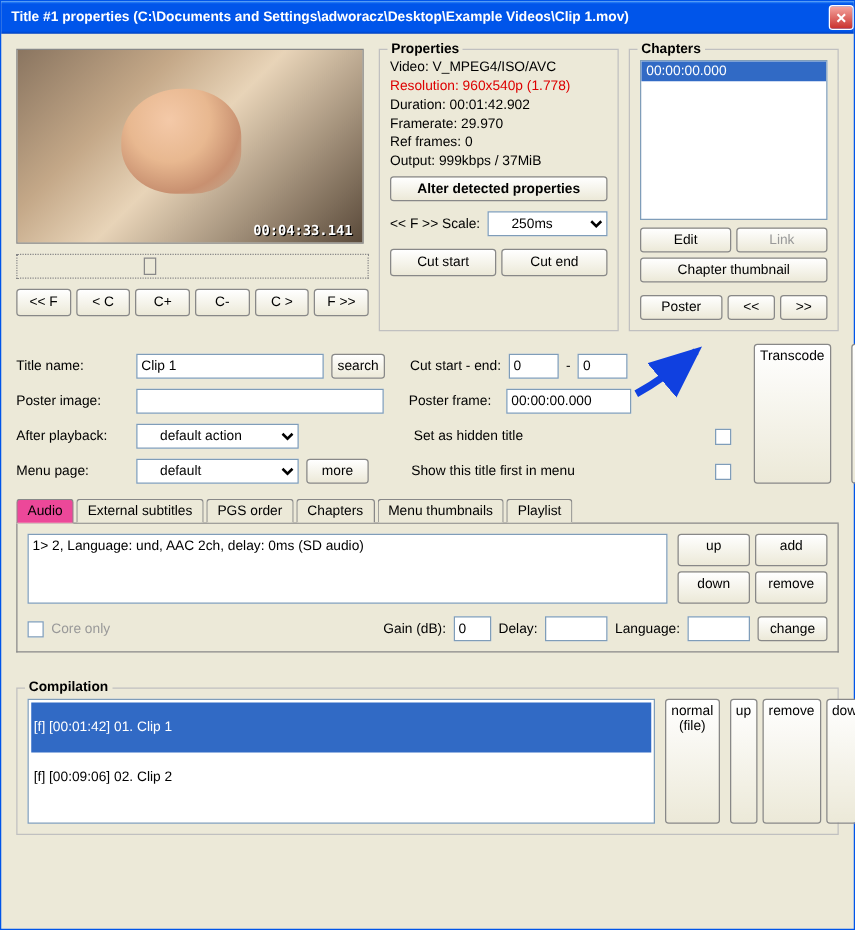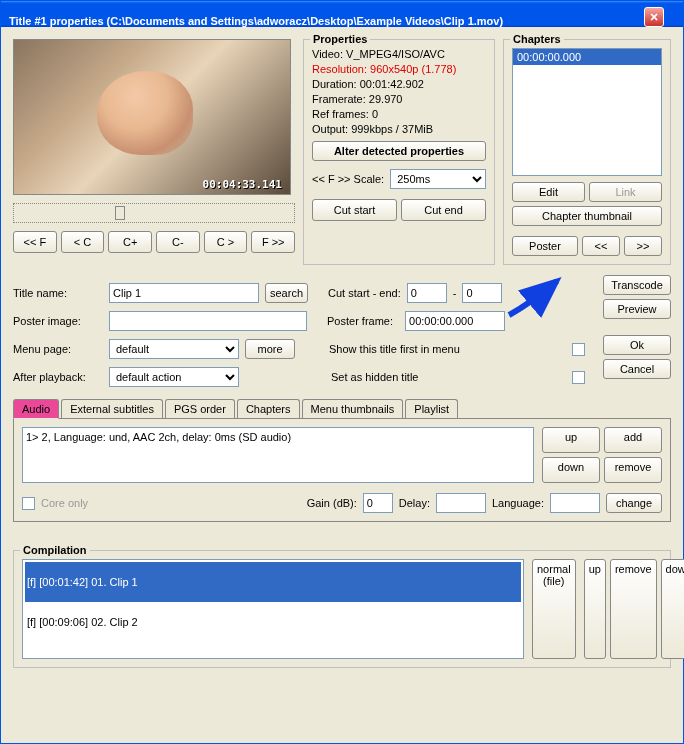--- a/index.html
+++ b/index.html
@@ -1,34 +1,34 @@
 <!DOCTYPE html>
 <html><head>
 <meta charset="utf-8">
 <style>
 * { box-sizing: border-box; margin: 0; padding: 0; font-family: Tahoma, sans-serif; font-size: 11px; }
 body { background: #fff; }
 .window { width: 684px; height: 744px; border: 1px solid #0055ea; background: #ece9d8; }
-.titlebar { height: 26px; background: linear-gradient(to bottom, #3a93ff 0%, #0055ea 8%, #0055ea 92%, #0040c0 100%); color: #fff; display: flex; align-items: flex-end; padding: 0 19px 0 8px; font-weight: bold; font-size: 12px; }
+.titlebar { height: 26px; background: linear-gradient(to bottom, #3a93ff 0%, #0055ea 8%, #0055ea 92%, #0040c0 100%); color: #fff; display: flex; align-items: center; padding: 0 0 0 8px; font-weight: bold; font-size: 12px; }
 .titlebar-text { flex: 1; }
 .close-btn { width: 20px; height: 20px; background: linear-gradient(to bottom, #f5a6a0, #c9302c); border: 1px solid #fff; border-radius: 3px; color: #fff; display: flex; align-items: center; justify-content: center; font-weight: bold; cursor: pointer; }
 .content { padding: 12px; }
 .row { display: flex; gap: 8px; }
 .groupbox { border: 1px solid #c0c0c0; padding: 8px; position: relative; background: #ece9d8; }
 .groupbox-title { position: absolute; top: -7px; left: 6px; background: #ece9d8; padding: 0 3px; font-weight: bold; }
 .preview-area { width: 282px; }
 .video-preview { width: 278px; height: 156px; background: linear-gradient(135deg, #8a7560 0%, #c4a888 30%, #e8d4b8 50%, #5a4a3a 100%); border: 1px solid #888; position: relative; }
 .video-preview::before { content: ""; position: absolute; left: 30%; top: 20%; width: 35%; height: 55%; background: radial-gradient(ellipse at 40% 30%, #f4c9a8 0%, #e8b890 40%, #c89070 70%, transparent 100%); border-radius: 50% 45% 40% 45%; }
 .timecode { position: absolute; bottom: 3px; right: 8px; color: #fff; font-family: monospace; font-size: 11px; font-weight: bold; text-shadow: 1px 1px 0 #000; }
 .slider-box { border: 1px dotted #888; height: 20px; margin-top: 8px; position: relative; background: #ece9d8; }
 .slider-thumb { position: absolute; left: 36%; top: 2px; width: 10px; height: 14px; background: #ece9d8; border: 1px solid #888; }
 .btn { background: linear-gradient(to bottom, #fff, #ece9d8); border: 1px solid #888; border-radius: 3px; padding: 3px 4px; cursor: pointer; text-align: center; }
 .btn.disabled { color: #999; }
 .input { background: #fff; border: 1px solid #7f9db9; padding: 2px 3px; height: 20px; }
-.select { background: #fff; border: 1px solid #7f9db9; padding: 1px 2px; height: 20px; }
+.select { background: #fff; border: 1px solid #7f9db9; padding: 1px 14px; height: 20px; }
 .props { width: 192px; }
 .prop-line { margin-bottom: 3px; font-size: 11px; }
 .red { color: #d00; }
 .chapters { flex: 1; }
 .chapters-list { background: #fff; border: 1px solid #7f9db9; height: 128px; overflow: auto; }
 .chapter-item { background: #316ac5; color: #fff; padding: 2px 4px; font-size: 11px; }
 .nav-btns { display: flex; gap: 4px; margin-top: 8px; }
 .nav-btns .btn { flex: 1; padding: 4px 2px; }
 .form-row { display: flex; align-items: center; gap: 6px; margin-top: 8px; }
 .form-label { width: 90px; }
@@ -120,34 +120,34 @@
           <span>-</span>
           <input class="input" style="width: 40px;" value="0">
         </div>
         <div class="form-row">
           <span class="form-label">Poster image:</span>
           <input class="input" style="width: 198px;" value="">
           <span style="margin-left:14px">Poster frame:</span>
           <input class="input" style="width: 100px; margin-left: 6px;" value="00:00:00.000">
         </div>
         <div class="form-row">
+          <span class="form-label">After playback:</span>
+          <select class="select" style="width:130px"><option>default action</option></select>
+          <span style="margin-left:86px">Set as hidden title</span>
+          <div class="checkbox" style="margin-left:auto;margin-right:10px"></div>
+        </div>
+        <div class="form-row">
           <span class="form-label">Menu page:</span>
           <select class="select" style="width:130px"><option>default</option></select>
           <div class="btn" style="width:50px">more</div>
           <span style="margin-left:28px">Show this title first in menu</span>
           <div class="checkbox" style="margin-left:auto;margin-right:10px"></div>
         </div>
-        <div class="form-row">
-          <span class="form-label">After playback:</span>
-          <select class="select" style="width:130px"><option>default action</option></select>
-          <span style="margin-left:86px">Set as hidden title</span>
-          <div class="checkbox" style="margin-left:auto;margin-right:10px"></div>
-        </div>
-      </div>
-      <div style="width:68px;display:flex;flex-direction:column;gap:4px">
+      </div>
+      <div style="width:68px;display:flex;flex-direction:row;gap:16px">
         <div class="btn">Transcode</div>
         <div class="btn">Preview</div>
         <div style="height:8px"></div>
         <div class="btn">Ok</div>
         <div class="btn">Cancel</div>
       </div>
 
       <svg class="arrow-annotation" style="left:488px;top:-2px;width:70px;height:50px">
         <defs>
             <marker id="ah" markerWidth="8" markerHeight="8" refX="6" refY="3" orient="auto">

